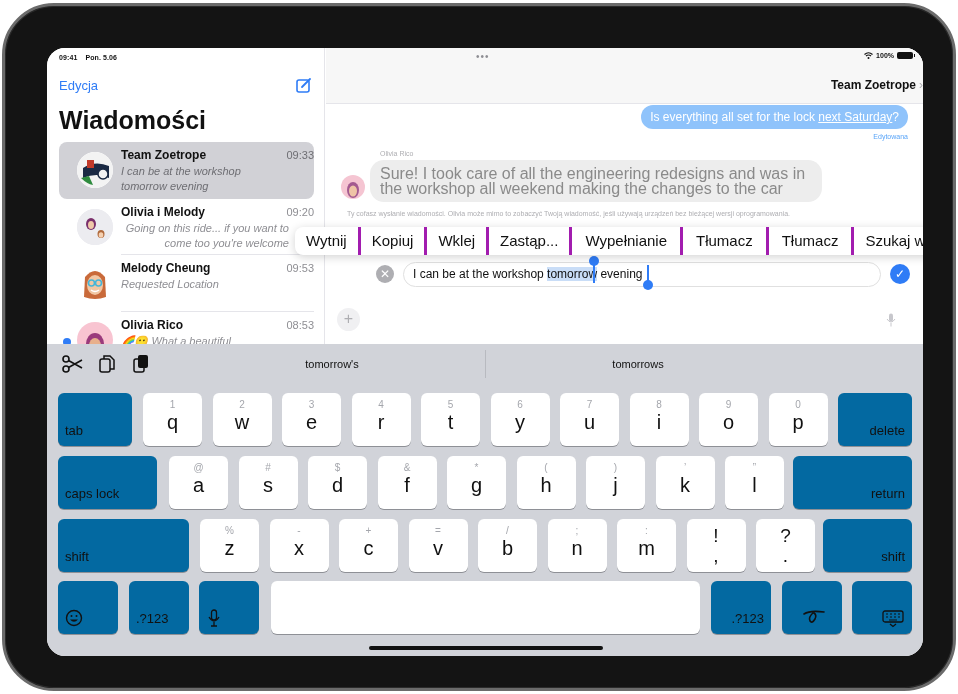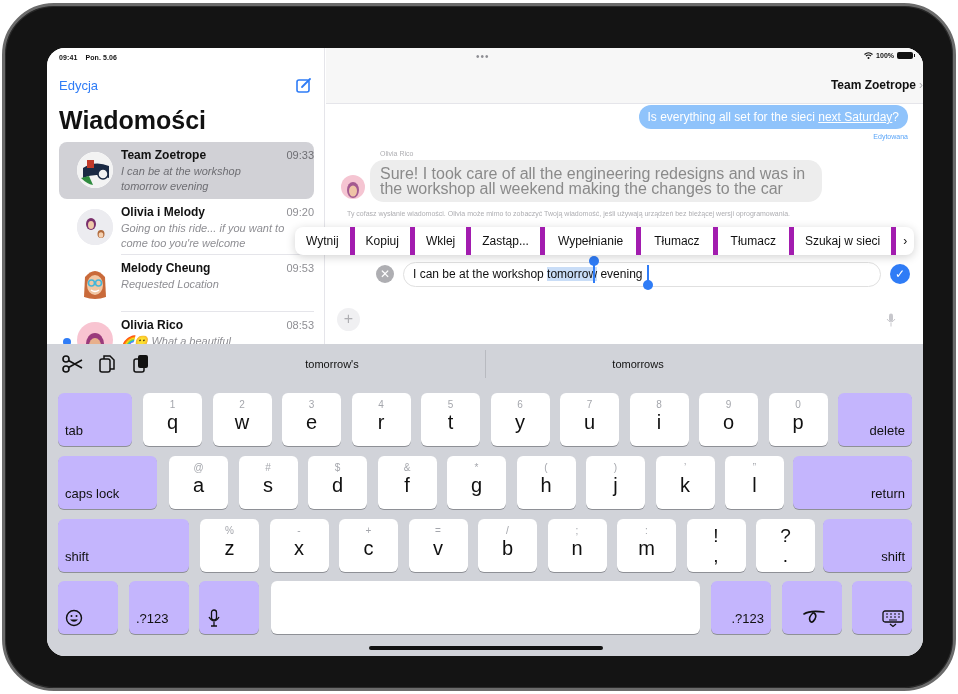--- a/index.html
+++ b/index.html
@@ -39,21 +39,21 @@
   .bubble-out u { text-decoration: underline; }
   .edited-label { position: absolute; right: 15px; top: 85px; font-size: 7px; color: #5aa5f8; }
   .sender-label { position: absolute; left: 54px; top: 102px; font-size: 7px; color: #aeaeb2; }
   .bubble-in { position: absolute; left: 44px; top: 112px; width: 452px; padding: 6px 10px; border-radius: 14px; background: #ededed; color: #8a8a8a; font-size: 16px; line-height: 15px; }
   .in-avatar { position: absolute; left: 15px; top: 127px; width: 24px; height: 24px; border-radius: 50%; background: #f5c5d2; overflow: hidden; }
   .unsend-note { position: absolute; left: 21px; top: 162px; font-size: 7px; color: #aeaeb2; white-space: nowrap; }
   .bubble-out2 { position: absolute; right: 15px; top: 179px; width: 70px; height: 22px; border-radius: 11px; background: #8fc3fb; color: #fff; font-size: 12px; line-height: 22px; text-align: right; padding-right: 10px; }
 
   
   .ctx-menu { position: absolute; left: 248px; top: 179px; height: 28px; background: #ffffff; border-radius: 8px; box-shadow: 0 2px 10px rgba(0,0,0,0.18); display: flex; z-index: 5; overflow: hidden; }
-  .ctx-item { height: 28px; line-height: 28px; padding: 0 11px; font-size: 12px; color: #111; border-right: 5px solid #a21caf; white-space: nowrap; }
+  .ctx-item { height: 28px; line-height: 28px; padding: 0 11px; font-size: 15px; color: #111; border-right: 3px solid #a21caf; white-space: nowrap; }
   .ctx-item:last-child { border-right: none; }
   .ctx-more { padding: 0 7px; font-size: 12px; }
 
   
   .cancel-edit { position: absolute; left: 50px; top: 217px; width: 18px; height: 18px; border-radius: 50%; background: #aeaeb2; color: #fff; font-size: 12px; line-height: 18px; text-align: center; }
   .edit-field { position: absolute; left: 77px; top: 214px; width: 478px; height: 25px; border: 1px solid #e0e0e0; border-radius: 13px; background: #fff; padding-left: 9px; font-size: 12px; line-height: 23px; color: #111; }
   .edit-field .sel { background: #c9ddf7; position: relative; }
   .sel-handle-start { position: absolute; width: 2px; height: 18px; background: #2f7cf6; }
   .sel-knob { position: absolute; width: 10px; height: 10px; border-radius: 50%; background: #2f7cf6; }
   .confirm-edit { position: absolute; left: 564px; top: 216px; width: 20px; height: 20px; border-radius: 50%; background: #2f7cf6; color: #fff; font-size: 12px; line-height: 20px; text-align: center; }
@@ -66,21 +66,21 @@
   
   .keyboard { position: absolute; left: 0; top: 296px; width: 876px; height: 312px; background: #d1d3d9; }
   .kb-toolbar-icon { position: absolute; top: 8px; width: 24px; height: 24px; }
   .suggestion { position: absolute; top: 8px; height: 24px; line-height: 24px; font-size: 11px; color: #111; text-align: center; }
   .sugg-sep { position: absolute; left: 438px; top: 6px; width: 1px; height: 28px; background: #b8bac0; }
   .key { position: absolute; height: 53px; background: #ffffff; border-radius: 6px; box-shadow: 0 1px 0 #8e9096; text-align: center; color: #111; }
   .key .hint { position: absolute; left: 0; right: 0; top: 6px; font-size: 10px; color: #a4a6ac; }
   .key .main { position: absolute; left: 0; right: 0; top: 18px; font-size: 20px; }
   .key .dual-top { position: absolute; left: 0; right: 0; top: 6px; font-size: 19px; color: #111; }
   .key .dual-bot { position: absolute; left: 0; right: 0; top: 26px; font-size: 19px; color: #111; }
-  .key.func { background: #c4b5fd; text-align: right; }
+  .key.func { background: #0369a1; text-align: right; }
   .key.func .label { position: absolute; bottom: 8px; font-size: 13px; color: #111; }
   .key.func .label.left { left: 7px; }
   .key.func .label.right { right: 7px; }
   .key.space { background: #ffffff; }
   .home-bar { position: absolute; left: 322px; top: 302px; width: 234px; height: 4px; border-radius: 2px; background: #111; }
 </style>
 </head>
 <body>
 
 <div class="device">
@@ -106,21 +106,21 @@
             <circle cx="26" cy="22" r="5" fill="#f3f3f3" stroke="#1b2a44" stroke-width="1.5"></circle>
             <path d="M4 26 Q10 32 16 33 L12 24 Z" fill="#2e8b3e"></path>
             <rect x="10" y="8" width="7" height="8" fill="#c23a2a"></rect>
           </svg>
         </div>
         <div class="name">Team Zoetrope</div>
         <div class="time" style="color:#6e6e73;">09:33</div>
         <div class="preview" style="color:#6e6e73;">I can be at the workshop tomorrow evening</div>
       </div>
 
-      <div class="conv" style="top:151px;">
+      <div class="conv" style="top:151px;text-align:right;">
         <div class="avatar">
           <svg width="36" height="36" viewBox="0 0 36 36">
             <circle cx="18" cy="18" r="18" fill="#ececf0"></circle>
             <ellipse cx="14" cy="15" rx="5" ry="6" fill="#7a2f6b"></ellipse>
             <ellipse cx="14" cy="16" rx="3" ry="4" fill="#f0c8a8"></ellipse>
             <ellipse cx="24" cy="25" rx="3.5" ry="4" fill="#b06a3c"></ellipse>
             <ellipse cx="24" cy="26" rx="2.3" ry="2.8" fill="#f5d0b0"></ellipse>
           </svg>
         </div>
         <div class="name">Olivia i Melody</div>
@@ -170,21 +170,21 @@
           </svg>
           <span>100%</span>
           <div class="battery"></div>
         </div>
         <div class="conv-title">
           <span>Team Zoetrope</span><span class="chev">›</span>
         </div>
       </div>
 
       <div class="bubble-out">
-        <span>Is everything all set for the sieci </span><u>next Saturday</u><span>?</span>
+        <span>Is everything all set for the lock </span><u>next Saturday</u><span>?</span>
       </div>
       <div class="edited-label">Edytowana</div>
 
       <div class="sender-label">Olivia Rico</div>
       <div class="in-avatar">
         <svg width="24" height="24" viewBox="0 0 24 24">
           <ellipse cx="12" cy="15" rx="6" ry="8" fill="#a45a90"></ellipse>
           <ellipse cx="12" cy="16" rx="4" ry="5.5" fill="#efc4a6"></ellipse>
         </svg>
       </div>

